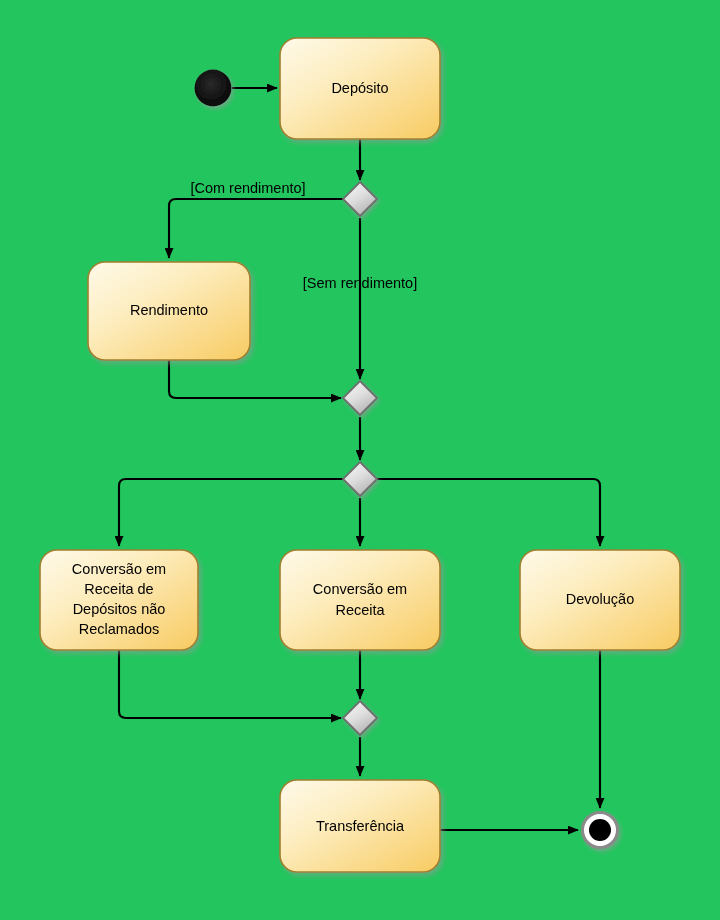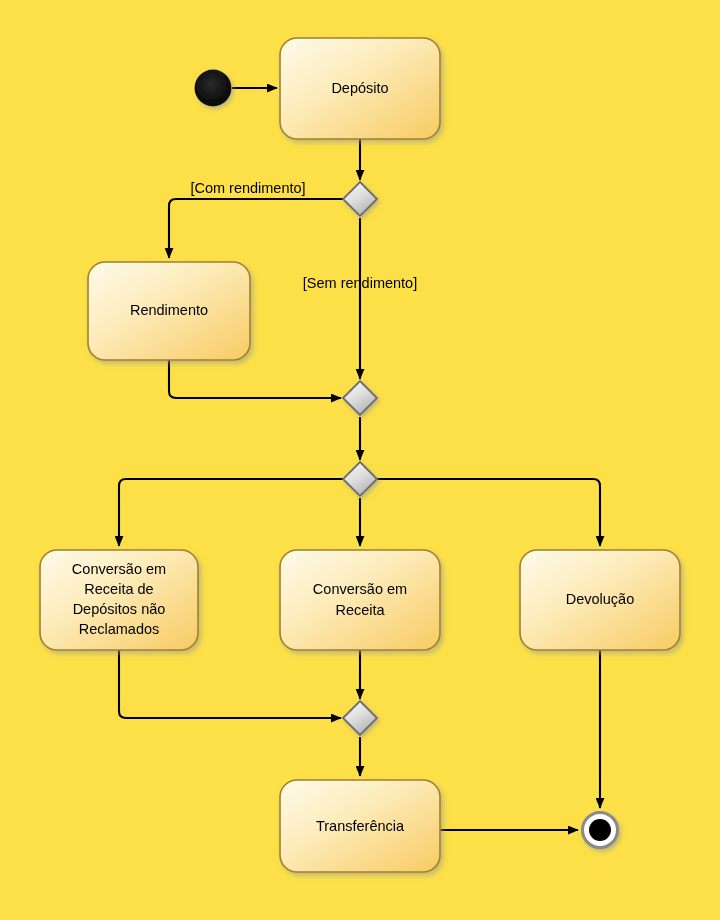--- a/index.html
+++ b/index.html
@@ -7,21 +7,21 @@
     padding: 0;
     background: #ffffff;
   }
   body {
     font-family: "Liberation Sans", sans-serif;
   }
   #diagram-canvas {
     position: relative;
     width: 720px;
     height: 920px;
-    background: #fde047;
+    background: #22c55e;
     overflow: hidden;
   }
   #diagram-svg {
     position: absolute;
     left: 0;
     top: 0;
     width: 720px;
     height: 920px;
   }
   .node-label {

